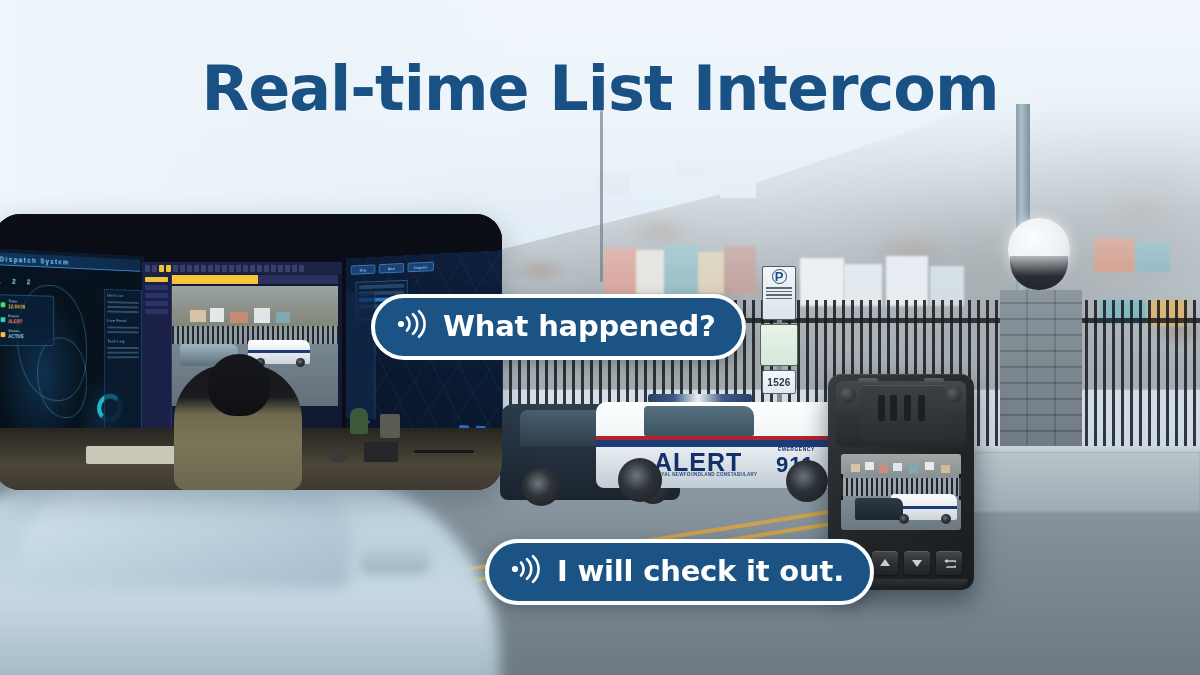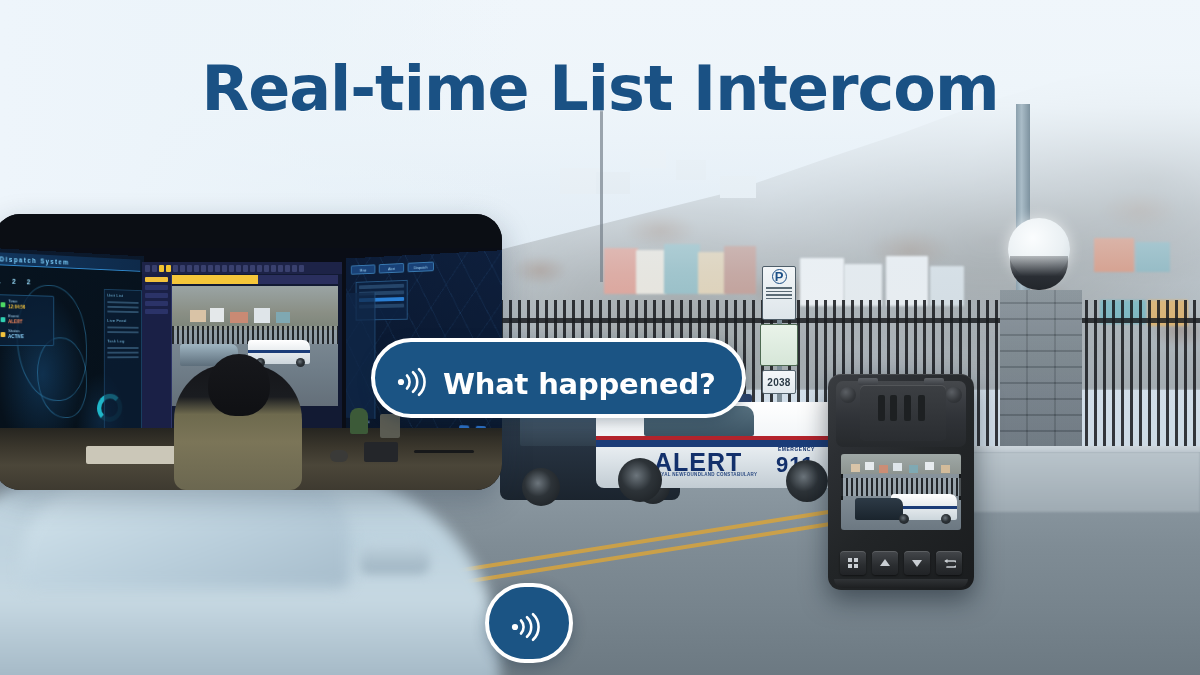--- a/index.html
+++ b/index.html
@@ -400,24 +400,23 @@
   .bc-btn svg { display:block; }
   .bc-bottomlip {
     position:absolute; left:6px; bottom:2px; right:6px; height:9px;
     background:linear-gradient(180deg,#303336,#1d1f21); border-radius:0 0 9px 9px;
   }
 
   
   .bubble {
     position:absolute; display:flex; align-items:center; gap:14px;
     background:#1b5484; border:4px solid #ffffff; border-radius:40px;
-    padding:23px 26px 11px 20px;
+    padding:9px 26px 11px 20px;
     box-shadow:0 4px 14px rgba(16,40,64,.30);
     z-index:22;
-    margin-top:44px;
   }
   .bubble .btxt {
     color:#ffffff; font-size:29px; font-weight:bold; letter-spacing:-.2px;
     font-family:"DejaVu Sans", sans-serif; white-space:nowrap;
   }
   .bubble-1 { left:371px; top:294px; }
   .bubble-2 { left:485px; top:539px; }
   .wave-icon { flex:0 0 auto; }
 </style>
 </head>
@@ -467,21 +466,21 @@
     <div class="park-p">P</div>
     <div class="park-lines">
         <i></i>
         <i></i>
         <i></i>
         <i></i>
       </div>
   </div>
   <div class="park-sign2"></div>
   <div class="park-sign3">
-    <span class="park-num">2038</span>
+    <span class="park-num">1526</span>
   </div>
 
   <div class="curb"></div>
   <div class="road"></div>
   <div class="sidewalk"></div>
   <div class="road-line" style="left:260px;top:600px;width:700px;transform:rotate(-9deg);"></div>
   <div class="road-line" style="left:262px;top:612px;width:700px;transform:rotate(-9deg);"></div>
 
   <div class="dark-car" style="left:500px;top:404px;width:180px;height:96px;"></div>
   <div class="dark-car-glass" style="left:520px;top:410px;width:120px;height:36px;"></div>
@@ -734,15 +733,16 @@
 
   <div class="bubble bubble-2">
     <span class="wave-icon">
       <svg width="34" height="34" viewBox="0 0 34 34">
         <circle cx="6" cy="17" r="3.1" fill="#ffffff"></circle>
         <path d="M12 10.5 A9.5 9.5 0 0 1 12 23.5" stroke="#ffffff" stroke-width="2.6" fill="none" stroke-linecap="round"></path>
         <path d="M18 7.2 A13.5 13.5 0 0 1 18 26.8" stroke="#ffffff" stroke-width="2.6" fill="none" stroke-linecap="round"></path>
         <path d="M24 4.2 A17.5 17.5 0 0 1 24 29.8" stroke="#ffffff" stroke-width="2.6" fill="none" stroke-linecap="round"></path>
       </svg>
     </span>
+    <span class="btxt">I will check it out.</span>
   </div>
 
 </div>
 
 </body></html>

